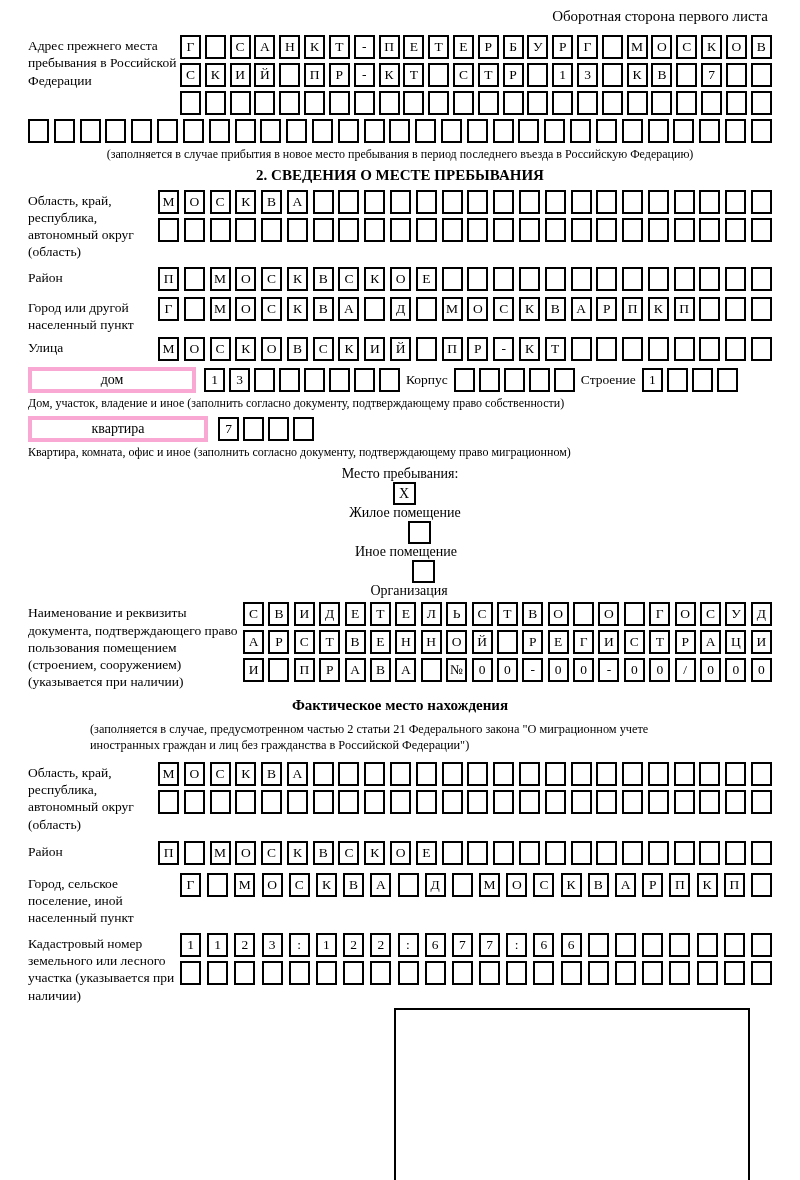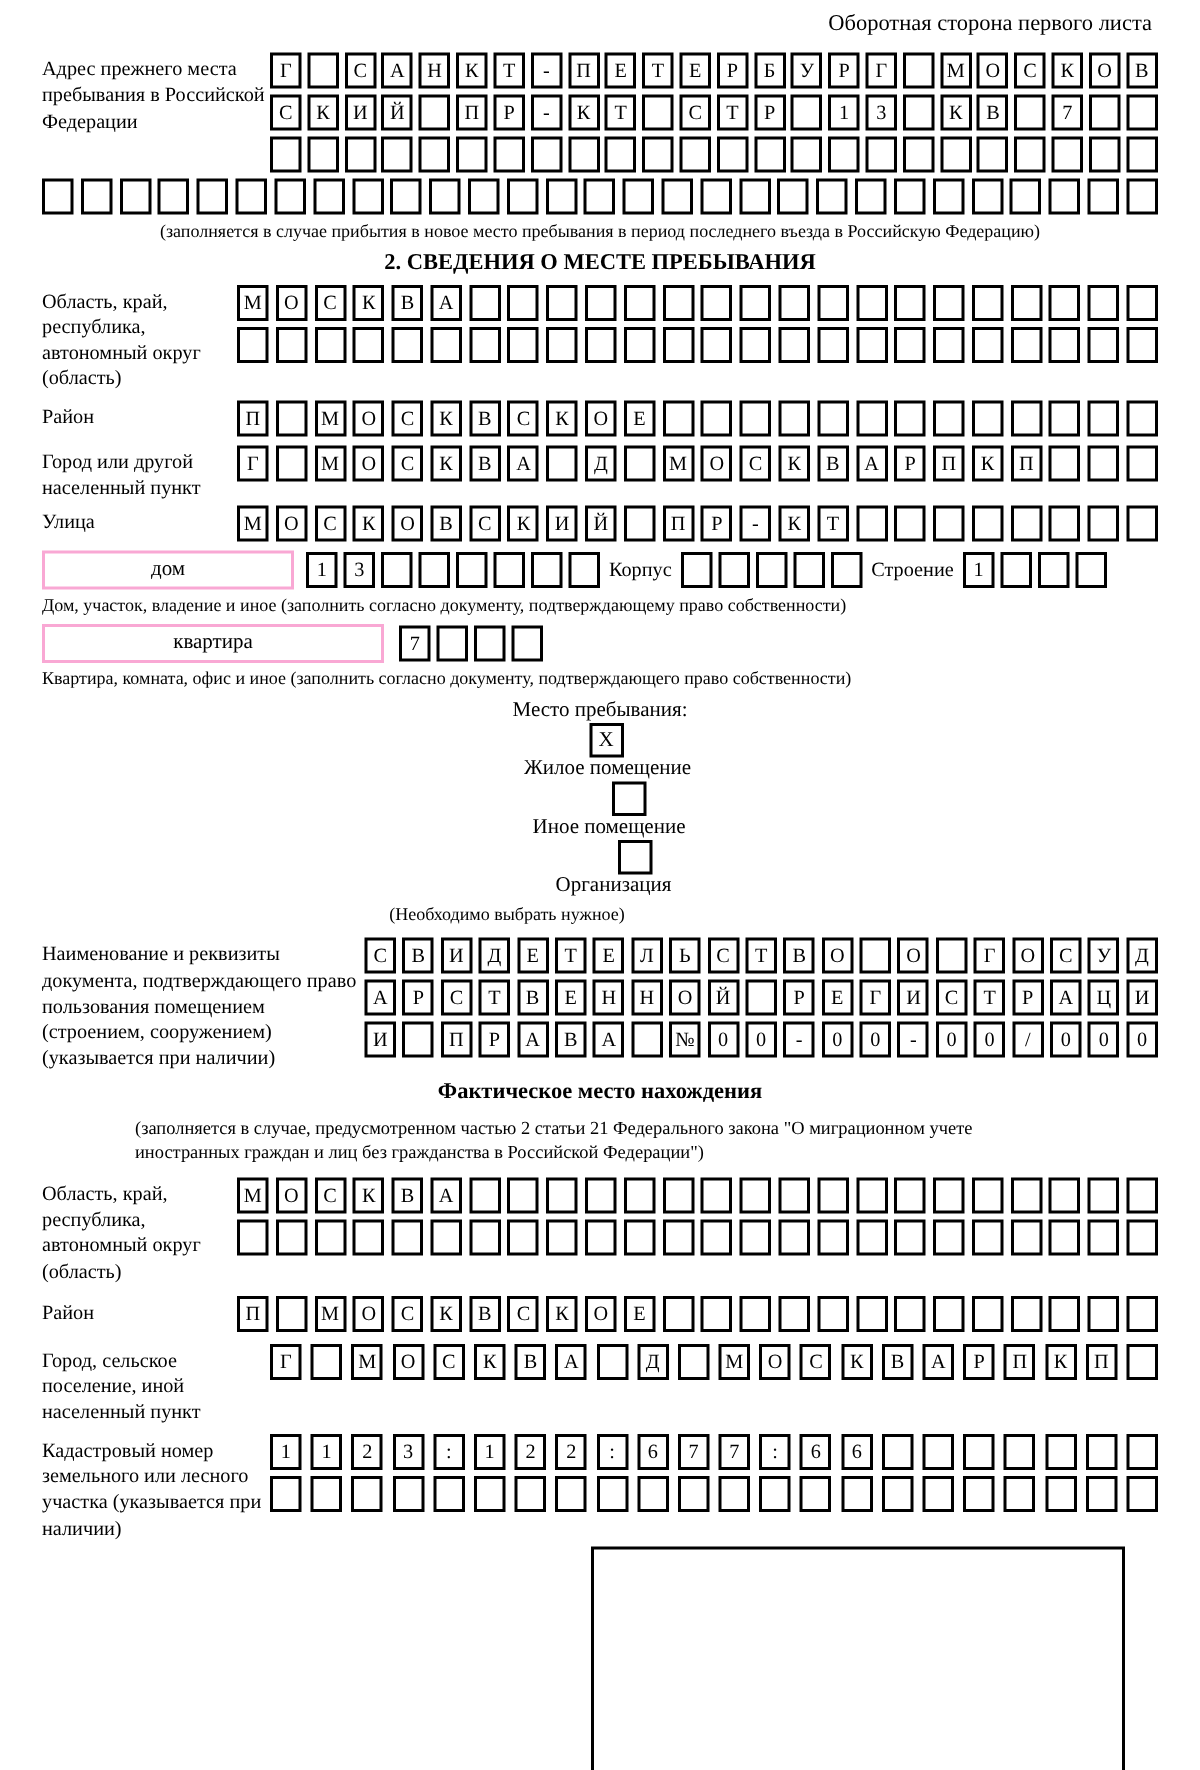--- a/index.html
+++ b/index.html
@@ -29,21 +29,21 @@
     display:flex; align-items:center; justify-content:center;
     font-size:13.5px; font-family:"Liberation Serif", serif;
   }
   .mb2{margin-bottom:2px;} .mb4{margin-bottom:4px;} .mb6{margin-bottom:6px;} .mb8{margin-bottom:8px;}
 
   .caption { font-size:12px; line-height:1.3; }
   .caption-center { text-align:center; }
   .section-title { text-align:center; font-weight:bold; font-size:15px; margin:4px 0 6px 0;font-family:Liberation Serif, serif; }
 
   .wide-box {
-    border:2px solid #f9a8d4; height:26px;
+    border:4px solid #f9a8d4; height:26px;
     display:flex; align-items:center; justify-content:center;
     font-size:14px; flex-shrink:0;
   }
   .house-row, .apt-row { display:flex; align-items:center; margin-bottom:3px; }
   .inline-label { font-size:13.5px; margin:0 6px; white-space:nowrap;text-align:right; }
 
   .stay-row { display:flex; align-items:center; margin-bottom:3px;flex-direction:column; }
   .checkbox {
     width:23px; height:23px; border:2px solid #000; flex-shrink:0;
     display:flex; align-items:center; justify-content:center; font-size:14px;
@@ -358,40 +358,39 @@
     <div class="cells-fixed">
         <span class="cell">1</span>
         <span class="cell"></span>
         <span class="cell"></span>
         <span class="cell"></span>
       </div>
   </div>
   <div class="caption mb4">Дом, участок, владение и иное (заполнить согласно документу, подтверждающему право собственности)</div>
 
   <div class="apt-row">
-    <div class="wide-box" style="width:228px;">квартира</div>
+    <div class="wide-box" style="width:180px;">квартира</div>
     <div class="cells-fixed" style="margin-left:10px;">
         <span class="cell">7</span>
         <span class="cell"></span>
         <span class="cell"></span>
         <span class="cell"></span>
       </div>
   </div>
-  <div class="caption mb6">Квартира, комната, офис и иное (заполнить согласно документу, подтверждающего право собственности)</div>
+  <div class="caption mb6">Квартира, комната, офис и иное (заполнить согласно документу, подтверждающему право миграционном)</div>
 
   <div class="stay-row">
     <span style="font-size:14px;">Место пребывания:</span>
     <span class="checkbox" style="margin-left:8px;">X</span>
     <span style="font-size:14px; margin-left:10px;">Жилое помещение</span>
     <span class="checkbox" style="margin-left:38px;"></span>
     <span style="font-size:14px; margin-left:12px;">Иное помещение</span>
     <span class="checkbox" style="margin-left:46px;"></span>
     <span style="font-size:14px; margin-left:18px;">Организация</span>
   </div>
-  <div class="stay-note">(Необходимо выбрать нужное)</div>
 
   <div class="row-with-label mb6">
     <div class="label w215">Наименование и реквизиты документа, подтверждающего право пользования помещением (строением, сооружением) (указывается при наличии)</div>
     <div class="rows-col">
       <div class="cells">
           <span class="cell">С</span>
           <span class="cell">В</span>
           <span class="cell">И</span>
           <span class="cell">Д</span>
           <span class="cell">Е</span>

